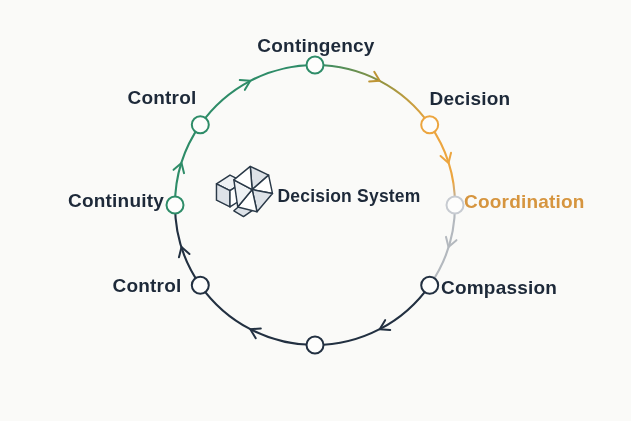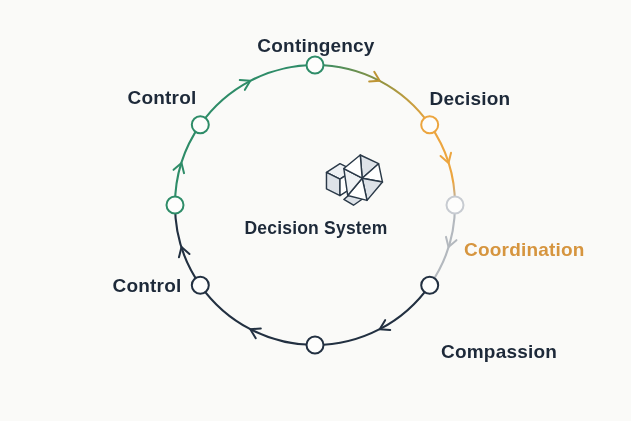--- a/index.html
+++ b/index.html
@@ -19,26 +19,26 @@
   .s-gray{stroke:var(--gray);}
   .s-orange{stroke:var(--orange);}
   .s-olive{stroke:var(--olive);}
   .s-graynode{stroke:var(--gray_node);}
   .arrow{fill:none;stroke-width:2;stroke-linecap:round;stroke-linejoin:round;}
   .node{fill:var(--node_fill);stroke-width:2;}
   .lbl{
     position:absolute;font-weight:700;font-size:19px;letter-spacing:.2px;
     color:var(--ink);white-space:nowrap;transform:translate(-50%,-50%);
   }
-  .lbl.align-left{transform:translate(0,-50%);margin-top:48px;}
+  .lbl.align-left{transform:translate(0,-50%);}
   .lbl.align-right{transform:translate(-100%,-50%);}
   .lbl-orange{color:var(--orange_text);}
   .center-block{
     position:absolute;left:316px;top:196px;transform:translate(-50%,-50%);
-    display:flex;flex-direction:column;align-items:flex-end;text-align:center;
+    display:flex;align-items:center;text-align:center;
   }
   .center-icon{margin-bottom:9px;}
   .center-title{
     font-weight:700;font-size:17.5px;line-height:1.3;color:var(--ink);letter-spacing:.2px;
   }
 </style>
 </head>
 <body>
 
 <div class="stage">
@@ -87,22 +87,23 @@
       <circle class="node s-navy" cx="315" cy="345" r="8.5"></circle>
       <circle class="node s-navy" cx="200.3" cy="285.3" r="8.5"></circle>
       <circle class="node s-green" cx="175" cy="205" r="8.5"></circle>
       <circle class="node s-green" cx="200.3" cy="124.7" r="8.5"></circle>
     </g>
   </svg>
 
   <div class="lbl" style="left:316px;top:46px">Contingency</div>
   <div class="lbl" style="left:470px;top:99px">Decision</div>
   <div class="lbl align-left lbl-orange" style="left:464px;top:202px">Coordination</div>
-  <div class="lbl align-left" style="left:441px;top:304px">Compassion</div>
+  <div class="lbl align-left" style="left:441px;top:288px">Compassion</div>
   <div class="lbl" style="left:147px;top:286px">Control</div>
+  <div class="lbl align-right" style="left:164px;top:201px">Continuity</div>
   <div class="lbl" style="left:162px;top:98px">Control</div>
 
   <div class="center-block">
     <svg class="center-icon" width="66" height="56" viewBox="0 0 68 58" aria-hidden="true">
       <g stroke="#2a3948" stroke-width="1.5" stroke-linejoin="round" fill="#ffffff">
 
         <polygon points="5,21 19,12 33,19 19,28" fill="#eef1f4"></polygon>
         <polygon points="5,21 19,28 19,45 5,38" fill="#dde2e8"></polygon>
         <polygon points="19,28 33,19 33,36 19,45" fill="#ffffff"></polygon>
 

